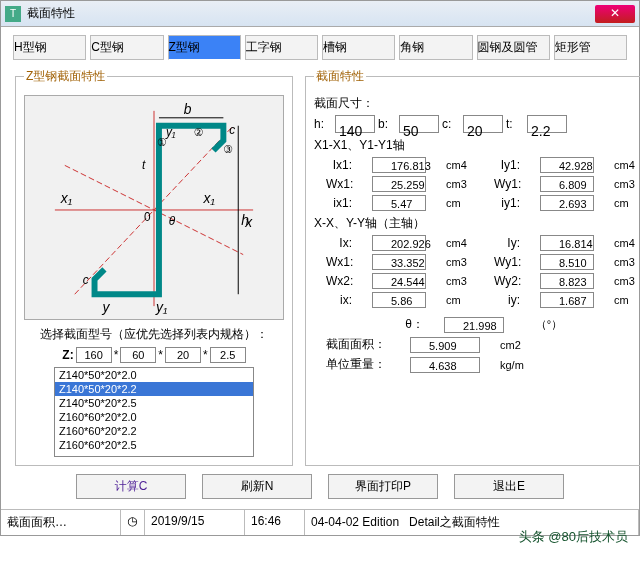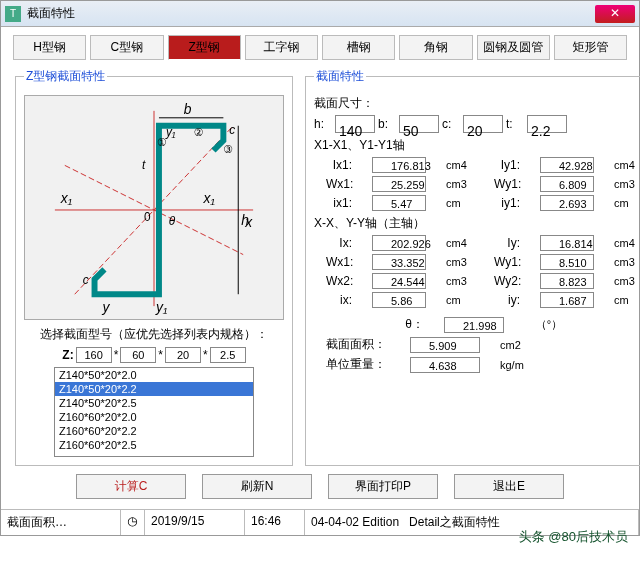--- a/index.html
+++ b/index.html
@@ -4,44 +4,44 @@
 <style>
   * { box-sizing: border-box; }
   body { margin:0; font-family: "Microsoft YaHei","SimSun",sans-serif; font-size:12px; background:#fff; color:#000; width:640px; }
   .outer { border:1px solid #999; width:640px; }
   .titlebar { background:linear-gradient(#e9eef5,#d7e4f2); height:26px; display:flex; align-items:center; padding:0 4px; border-bottom:1px solid #aaa; }
   .titlebar .icon { width:16px;height:16px;background:#4a8; display:inline-block; margin-right:6px; font-size:10px; color:#fff; text-align:center; line-height:16px;}
   .titlebar .title { flex:1; font-size:12px; }
   .titlebar .close { width:40px;height:18px;background:linear-gradient(#e07,#c21e1e); color:#fff; text-align:center; border-radius:2px; font-size:12px; line-height:16px; cursor:pointer;}
   .content { padding:8px 12px 4px 12px; }
   .tabs { display:flex; gap:4px; margin-bottom:8px; }
-  .tab { flex:1; text-align:center; padding:3px 0; border:1px solid #bbb; background:#f3f3f3; cursor:pointer; font-size:12px;}
-  .tab.active { background:#b91c1c; border-bottom-color:#fff; }
+  .tab { flex:1; padding:3px 0; border:1px solid #bbb; background:#f3f3f3; cursor:pointer; font-size:12px;}
+  .tab.active { background:#3b82f6; border-bottom-color:#fff; }
   .main { display:flex; gap:8px; }
   fieldset { border:1px solid #bbb; padding:6px 8px 8px 8px; font-size:12px; }
-  fieldset>legend { color:#1d4ed8; }
+  fieldset>legend { color:#a16207; }
   .leftfs { width:280px; }
   .rightfs { flex:1; }
   .diagram { width:260px; height:225px; background:#f1f1f1; border:1px solid #aaa; position:relative; margin:4px auto 6px; overflow:hidden;}
   .diagram svg { width:100%; height:100%; }
   .sel-label{ text-align:center; margin:2px 0 4px; }
   .zrow { display:flex; align-items:center; justify-content:center; gap:2px; margin-bottom:4px;}
   .zrow input { width:36px; font-size:11px; padding:1px 2px; border:1px solid #888; text-align:center; background:#fff;}
   .zrow .zlab{font-weight:bold;}
   .listbox { width:200px; height:90px; border:1px solid #888; background:#fff; overflow:auto; margin:0 auto; font-size:11px;}
   .listbox div { padding:1px 4px; cursor:pointer; white-space:nowrap;}
   .listbox div.selected { background:#3a76d6; color:#fff; }
   .fieldrow { display:flex; align-items:center; margin:3px 12px; gap:20px; font-size:12px;}
   .fieldrow .lab { width:26px; text-align:right; }
   .fieldrow .val { width:54px; background:#fff; border:1px solid #888; padding:1px 18px; font-size:11px; text-align:left; height:16px; line-height:14px;}
   .fieldrow .unit { width:28px; font-size:11px;}
   .sect-title { margin:4px 0 2px; }
   .buttons { display:flex; gap:16px; justify-content:center; padding:8px 0 6px;}
   .btn { width:110px; padding:3px 0; border:1px solid #999; background:#f3f3f3; text-align:center; cursor:pointer;}
-  .btn.disabled { color:#b91c1c; }
+  .btn.disabled { color:#4c1d95; }
   .statusbar { display:flex; border-top:1px solid #bbb; font-size:12px; }
   .statusbar>div { padding:4px 6px; border-right:1px solid #bbb; }
   .statusbar .st1{width:120px;} .statusbar .sticon{width:24px;text-align:center;} .statusbar .st2{width:100px;} .statusbar .st3{width:60px;} .statusbar .st4{flex:1;}
   .watermark { position:absolute; right:12px; bottom:30px; color:#14532d; font-size:13px; pointer-events:none;}
   .dimrow{display:flex;align-items:center;gap:3px;margin:3px 0;}
   .dimrow .lab{width:18px;}
   .dimrow .val{width:40px;background:#fff;border:1px solid #888;padding:8px 3px;font-size:14px;height:16px;line-height:14px;}
 </style>
 </head>
 <body>

